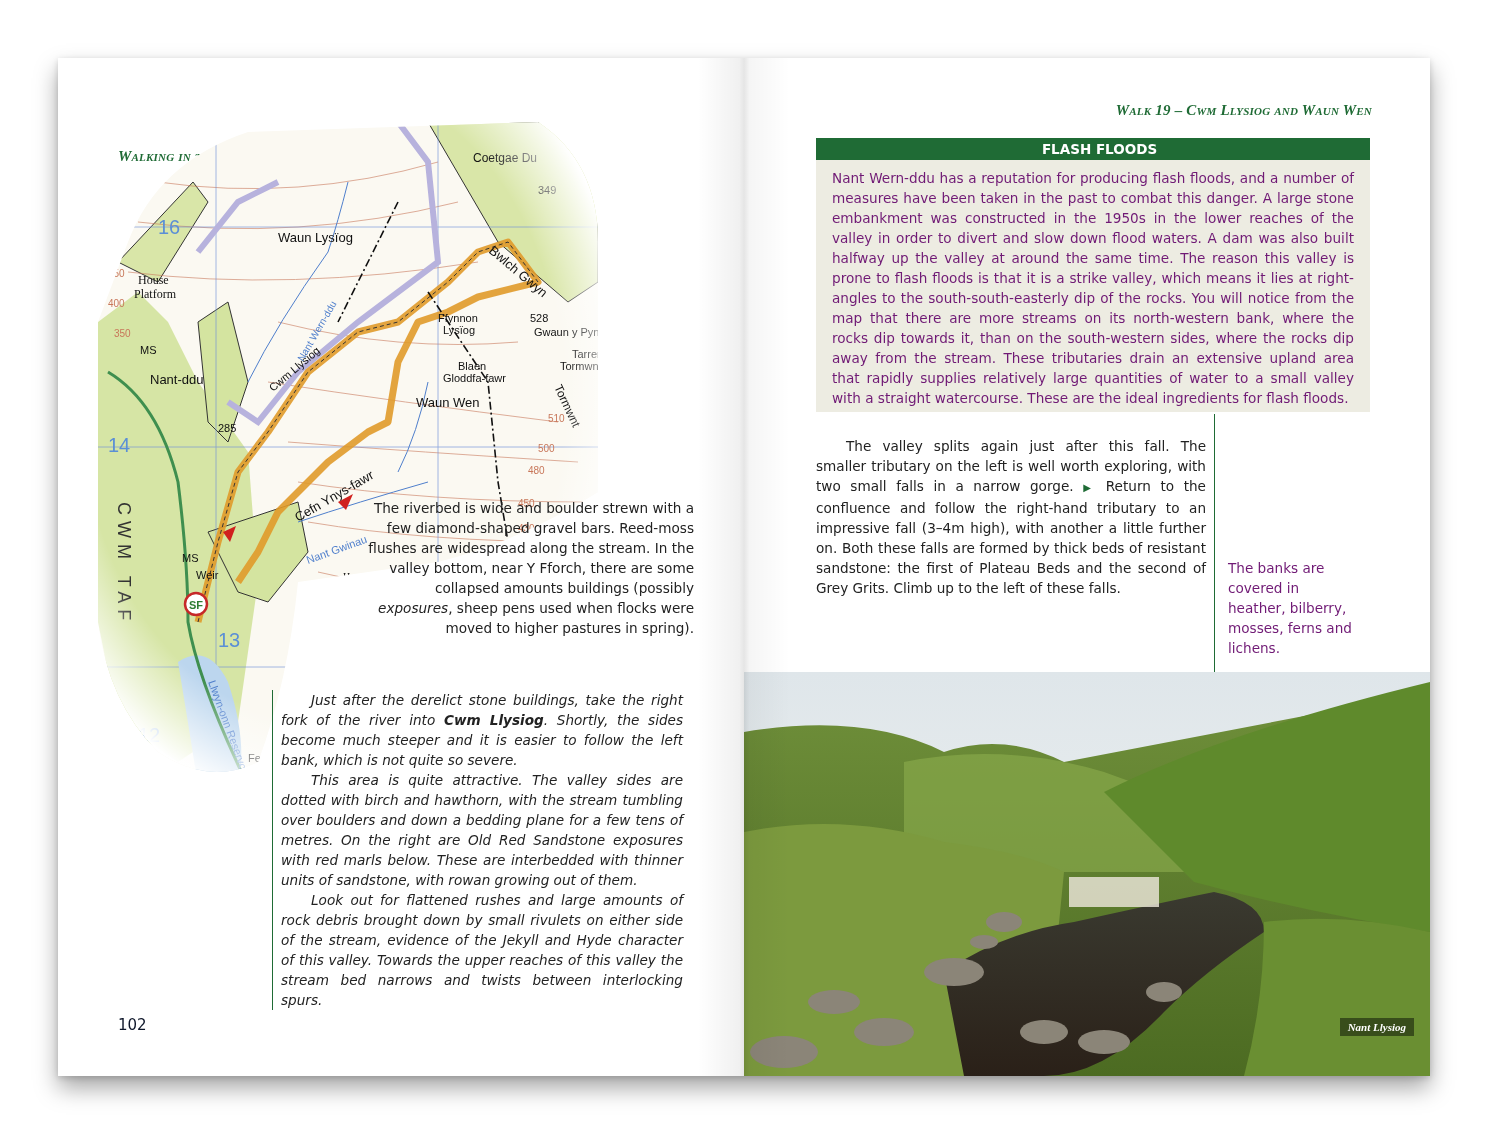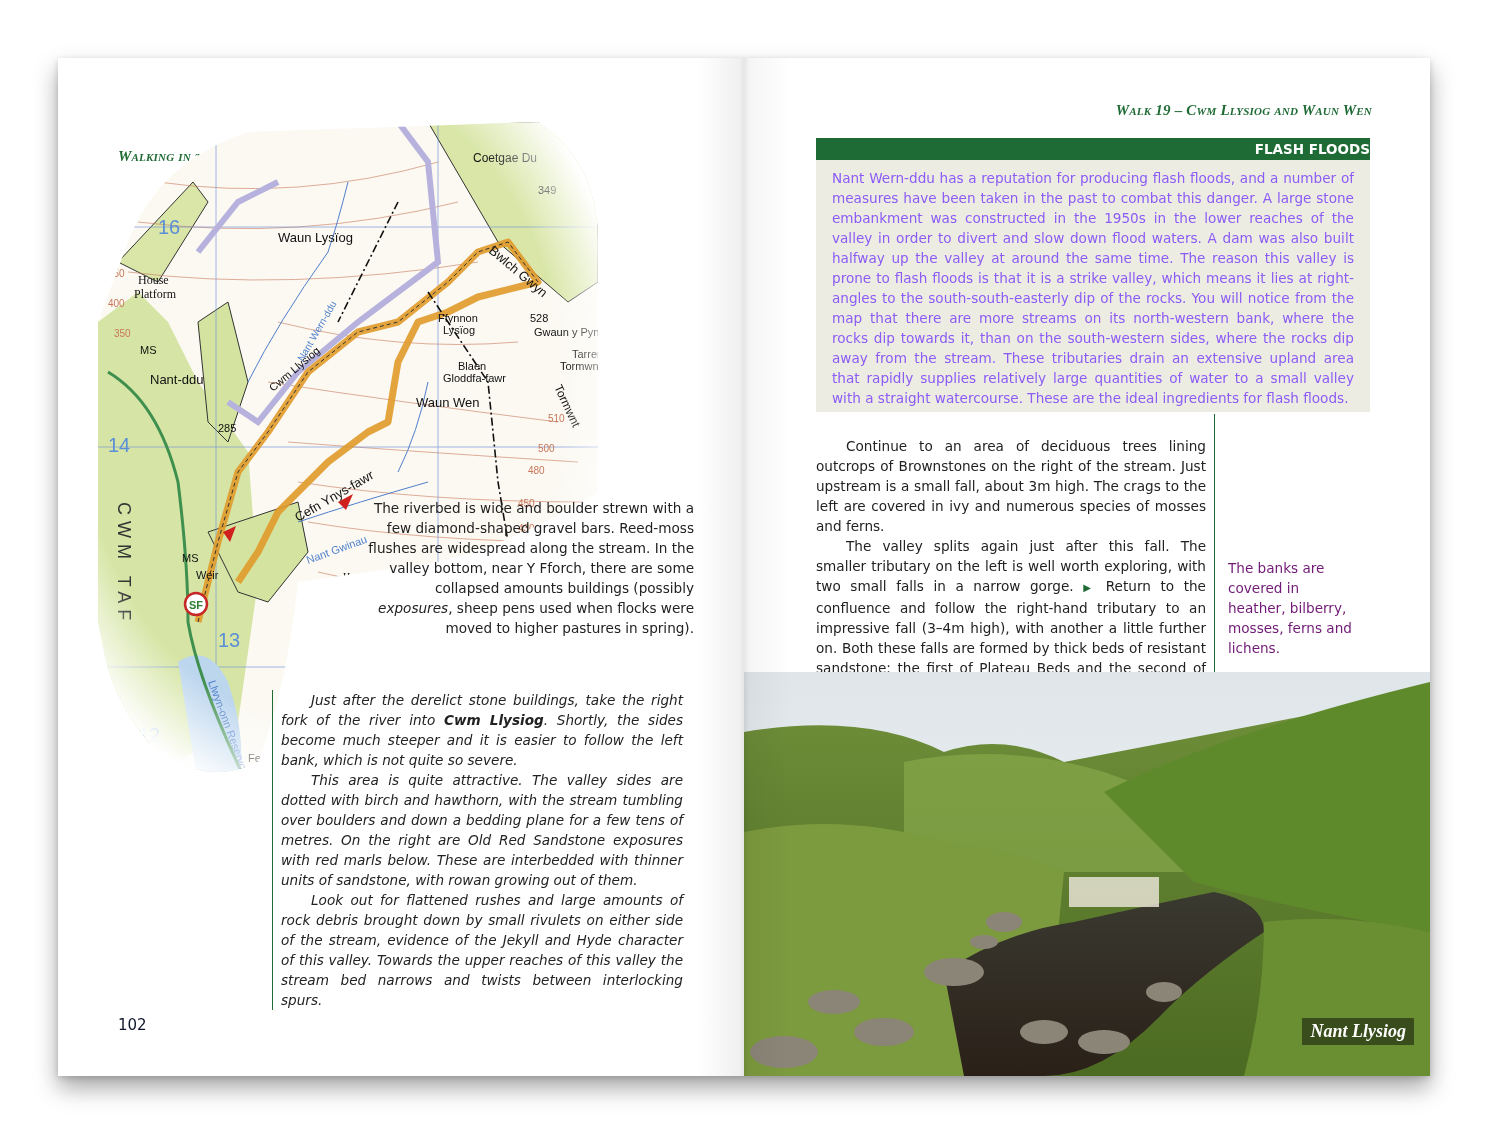--- a/index.html
+++ b/index.html
@@ -17,27 +17,27 @@
   .indent{text-indent:30px;}
   
   .map{position:absolute;left:40px;top:64px;width:500px;height:664px;}
   
   .flow-block{position:absolute;right:50px;top:440px;width:330px;}
   .flow-block p{text-align:right;}
   .left-col{position:absolute;left:214px;top:632px;width:402px;border-left:1.5px solid #1f6b35;padding-left:8px;font-style:italic;}
   .page-number{position:absolute;left:60px;top:958px;font-family:"DejaVu Sans",sans-serif;font-size:15px;color:#0f172a;}
   
   .panel{position:absolute;left:72px;top:80px;width:554px;height:274px;background:#edece2;}
-  .panel-title{height:22px;background:#1f6b35;color:#fff;font-family:"DejaVu Sans",sans-serif;font-weight:bold;font-size:13.5px;text-align:right;line-height:22px;padding-left:13px;}
-  .panel-body{padding:8px 16px 0 16px;font-family:"DejaVu Sans",sans-serif;font-size:13.6px;line-height:20px;color:#8b5cf6;text-align:justify;}
+  .panel-title{height:22px;background:#1f6b35;color:#fff;font-family:"DejaVu Sans",sans-serif;font-weight:bold;font-size:13.5px;text-align:center;line-height:22px;padding-left:13px;}
+  .panel-body{padding:8px 16px 0 16px;font-family:"DejaVu Sans",sans-serif;font-size:13.6px;line-height:20px;color:#701a75;text-align:justify;}
   .right-col{position:absolute;left:72px;top:378px;width:390px;}
   .side-rule{position:absolute;left:470px;top:356px;width:0;height:258px;border-left:1.5px solid #1f6b35;}
   .side-note{position:absolute;left:484px;top:500px;width:130px;font-family:"DejaVu Sans",sans-serif;font-size:13.6px;line-height:20px;color:#701a75;}
   .photo{position:absolute;left:0;top:614px;width:686px;height:404px;overflow:hidden;}
-  .caption{position:absolute;right:14px;bottom:20px;background:rgba(40,55,20,0.75);color:#fff;font-family:"Liberation Serif",serif;font-style:italic;font-weight:bold;font-size:18px;padding:3px 8px;}
+  .caption{position:absolute;right:14px;bottom:20px;background:rgba(40,55,20,0.75);color:#fff;font-family:"Liberation Serif",serif;font-style:italic;font-weight:bold;font-size:11px;padding:3px 8px;}
   .arrow{color:#1f6b35;font-size:10px;}
 </style>
 </head>
 <body>
 
 <div class="spread">
 
   <div class="page left">
     <div class="running-head">Walking in the Brecon Beacons</div>
 
@@ -182,21 +182,20 @@
 
   <div class="page right">
     <div class="running-head">Walk 19 – Cwm Llysiog and Waun Wen</div>
 
     <div class="panel">
       <div class="panel-title">FLASH FLOODS</div>
       <div class="panel-body">Nant Wern-ddu has a reputation for producing flash floods, and a number of measures have been taken in the past to combat this danger. A large stone embankment was constructed in the 1950s in the lower reaches of the valley in order to divert and slow down flood waters. A dam was also built halfway up the valley at around the same time. The reason this valley is prone to flash floods is that it is a strike valley, which means it lies at right-angles to the south-south-easterly dip of the rocks. You will notice from the map that there are more streams on its north-western bank, where the rocks dip towards it, than on the south-western sides, where the rocks dip away from the stream. These tributaries drain an extensive upland area that rapidly supplies relatively large quantities of water to a small valley with a straight watercourse. These are the ideal ingredients for flash floods.</div>
     </div>
 
     <div class="right-col body-text">
-      <p class="indent">Continue to an area of deciduous trees lining outcrops of Brownstones on the right of the stream. Just upstream is a small fall, about 3m high. The crags to the left are covered in ivy and numerous species of mosses and ferns.</p>
       <p class="indent">
         <span>The valley splits again just after this fall. The smaller tributary on the left is well worth exploring, with two small falls in a narrow gorge.</span>
         <span class="arrow">▶</span>
         <span>Return to the confluence and follow the right-hand tributary to an impressive fall (3–4m high), with another a little further on. Both these falls are formed by thick beds of resistant sandstone: the first of Plateau Beds and the second of Grey Grits. Climb up to the left of these falls.</span>
       </p>
     </div>
 
     <div class="side-rule"></div>
     <div class="side-note">The banks are covered in heather, bilberry, mosses, ferns and lichens.</div>
 

